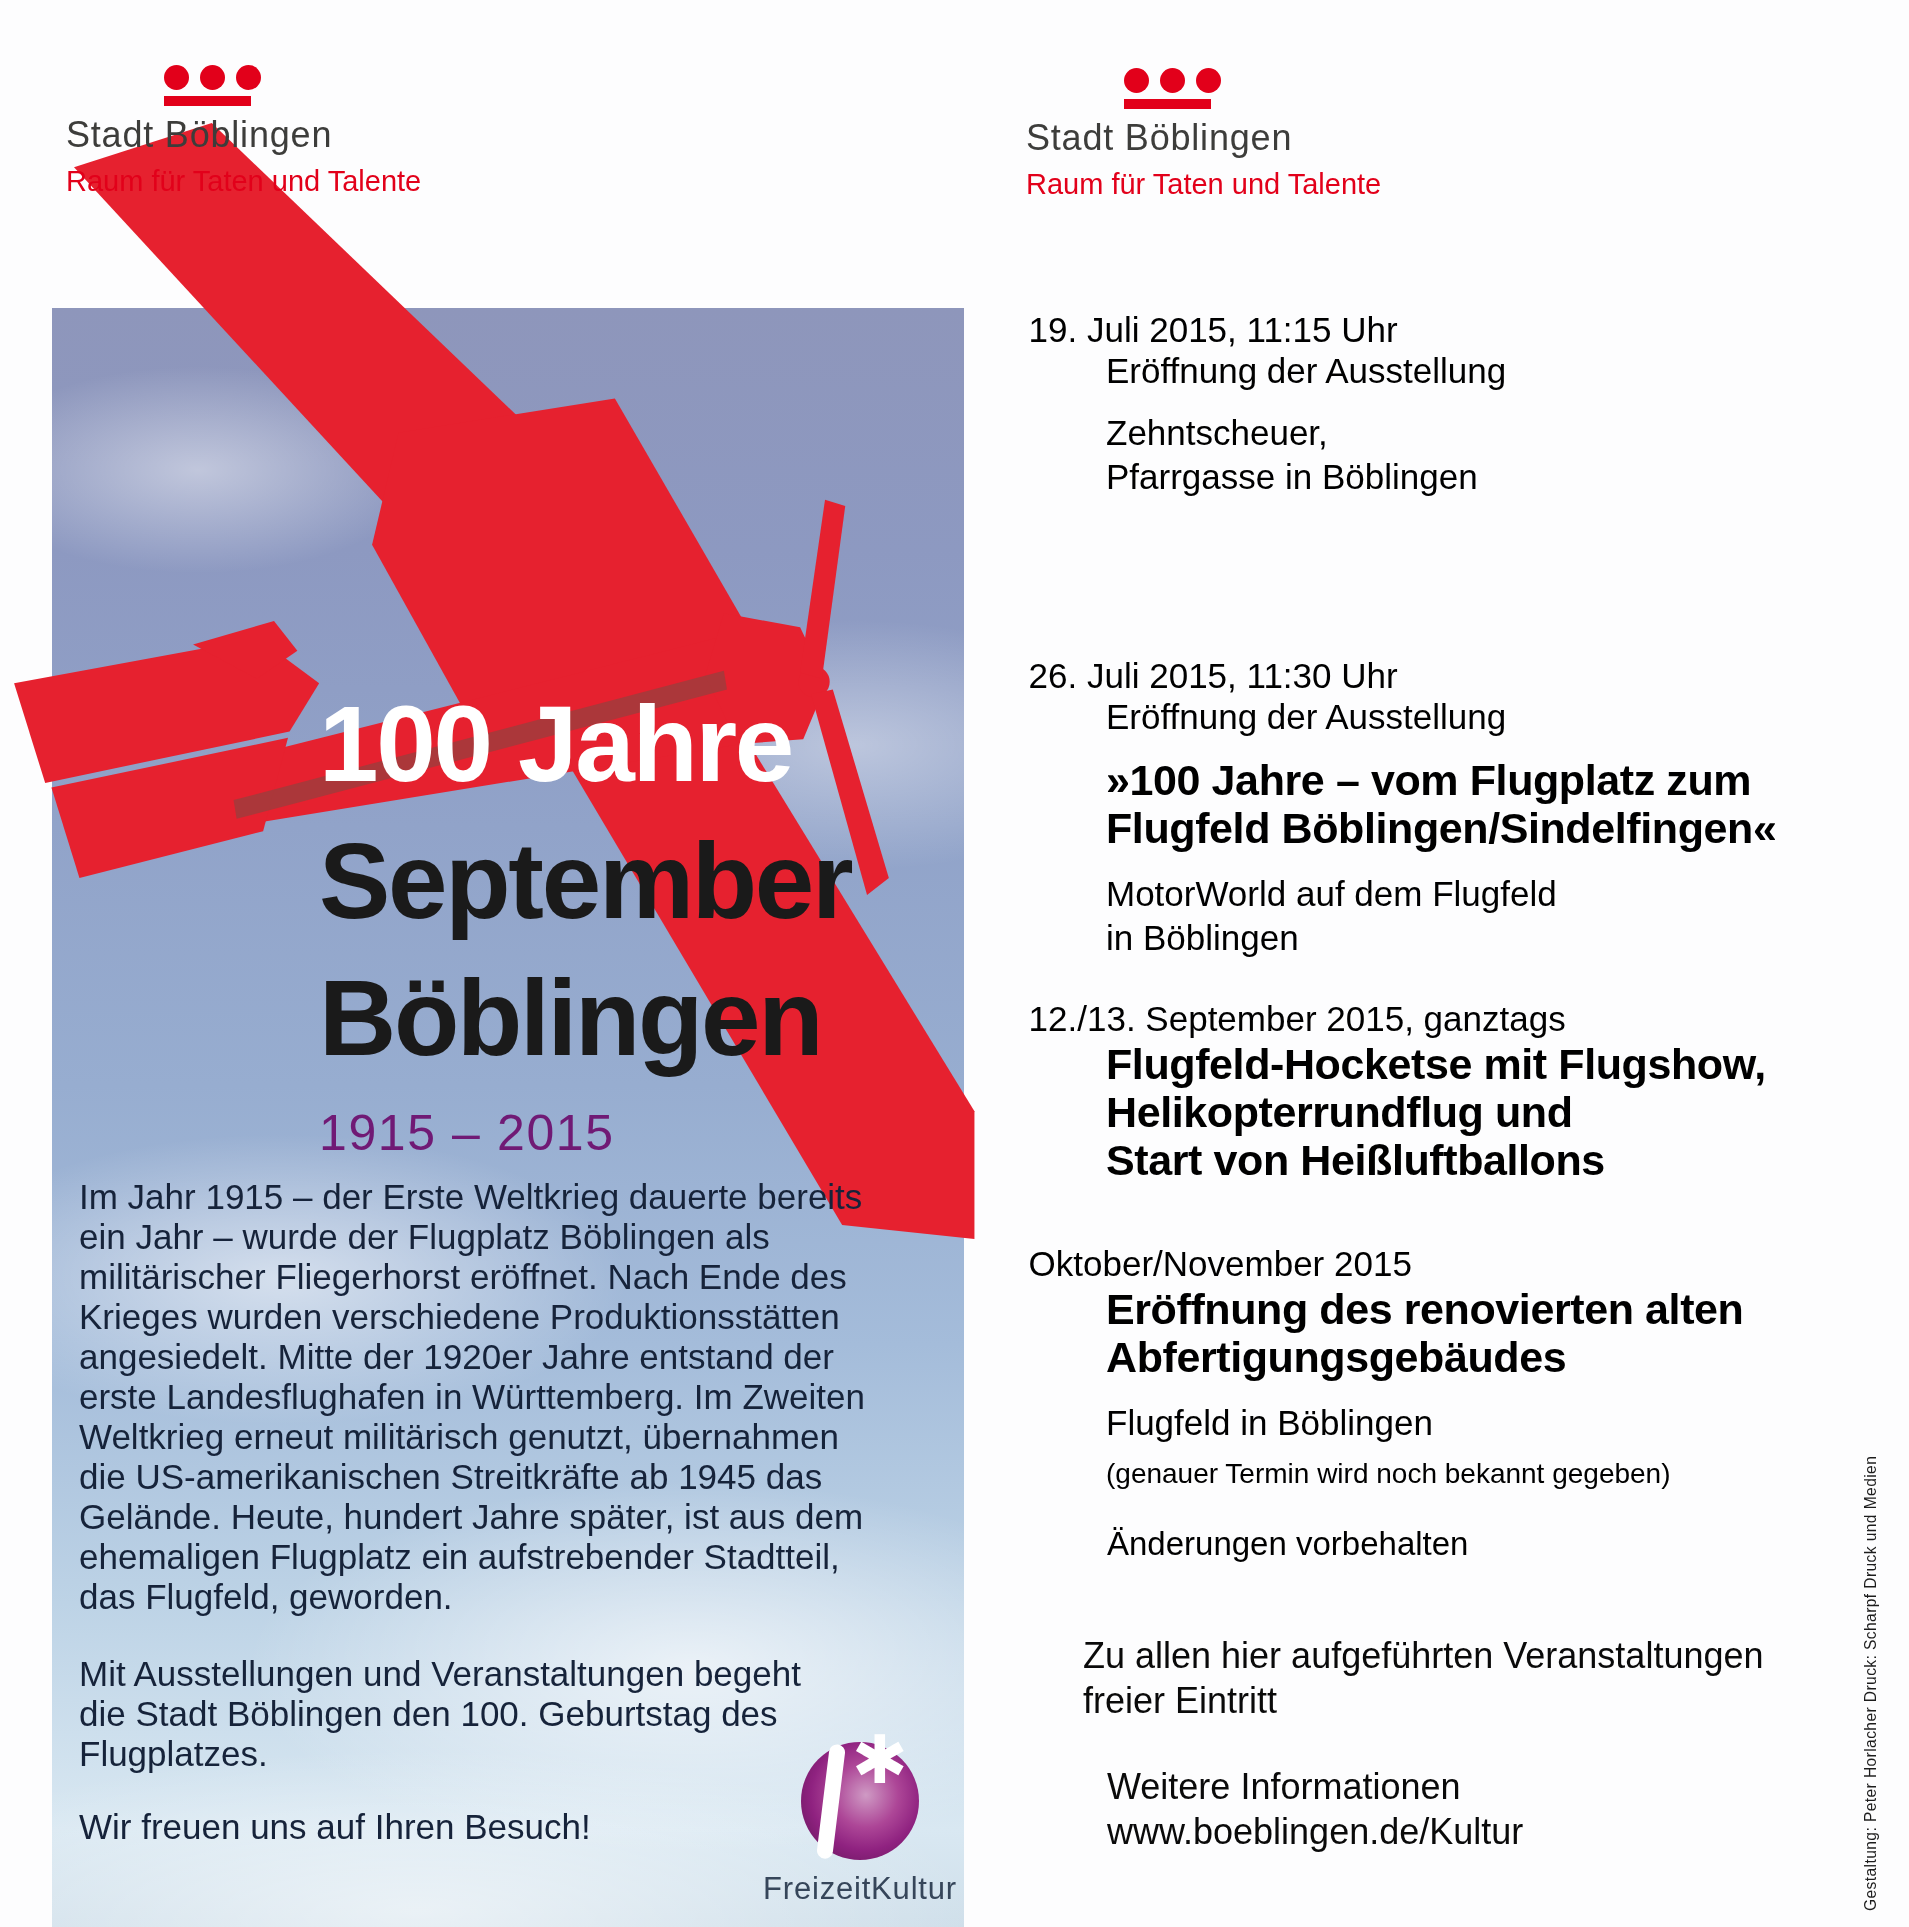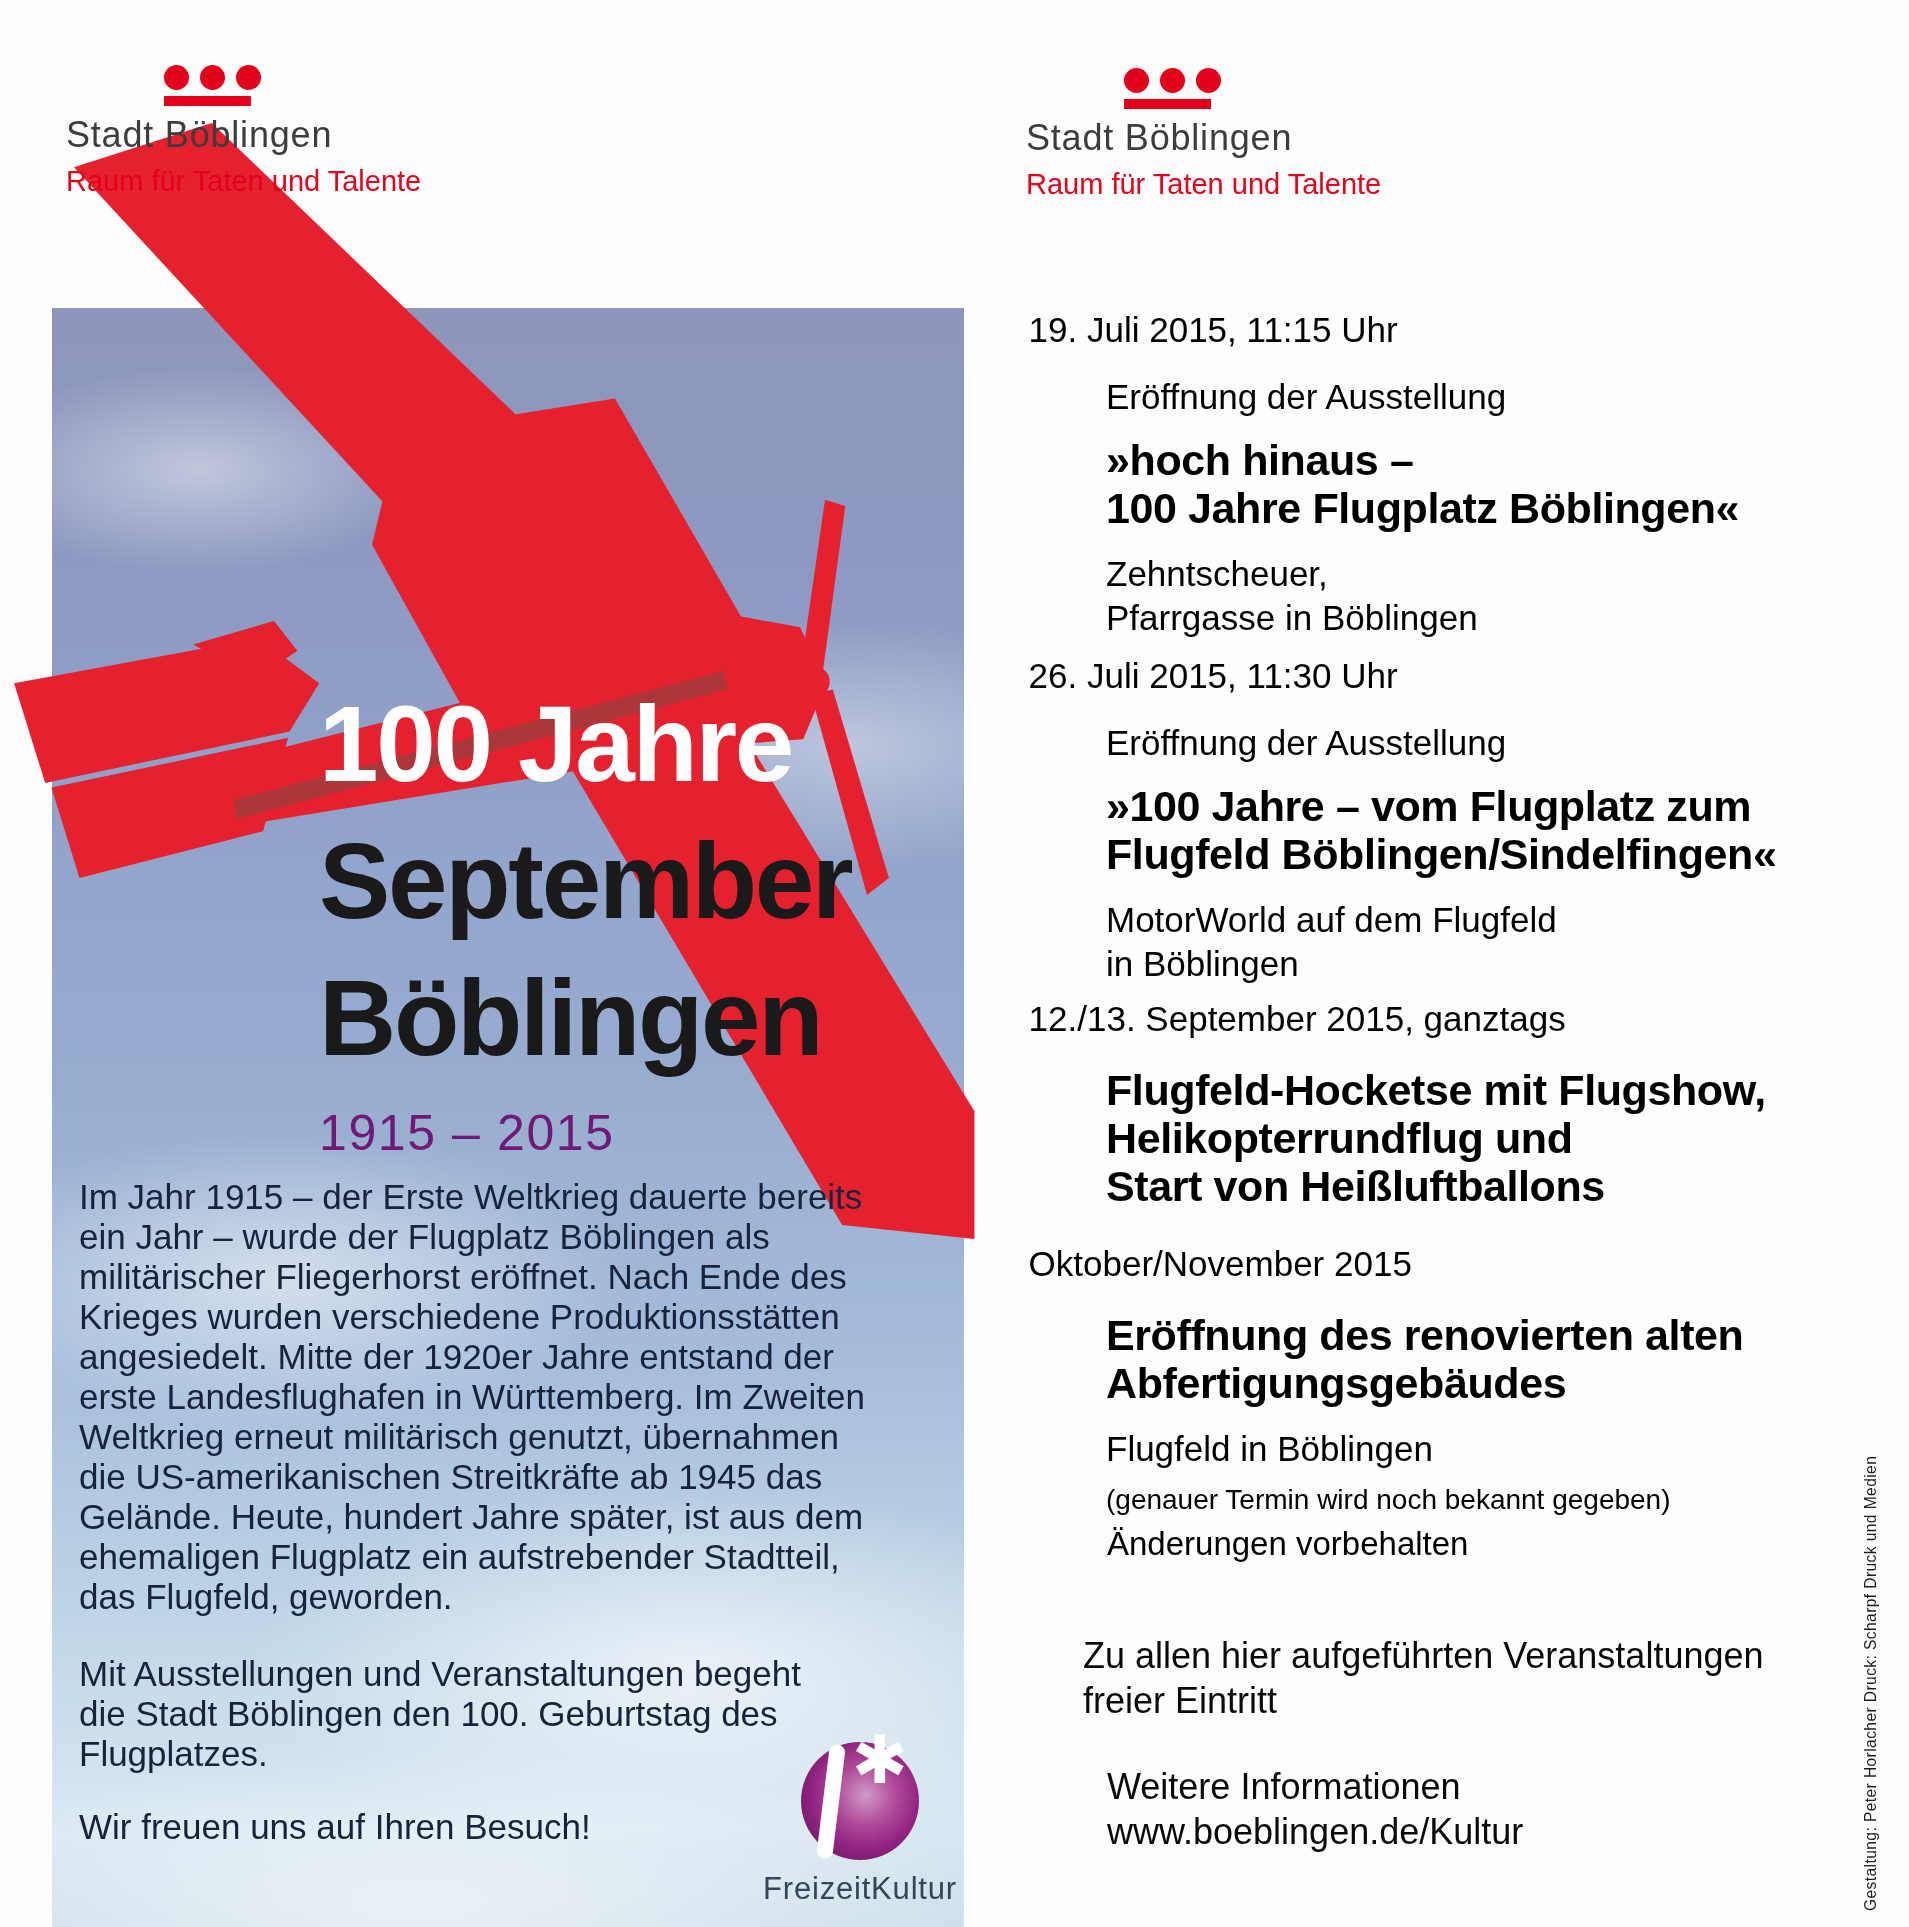--- a/index.html
+++ b/index.html
@@ -49,21 +49,21 @@
   .fk-star{position:absolute;top:-15.6px;right:11px;font-size:67px;line-height:67px;color:#fff;}
   .fk-label{margin-top:11px;font-size:31px;color:#36465a;letter-spacing:0.8px;}
 
   
   .events .event{position:absolute;left:1013px;width:864px;color:#000;}
   .events .event:nth-child(1){top:310px;}
   .events .event:nth-child(2){top:656px;}
   .events .event:nth-child(3){top:999px;}
   .events .event:nth-child(4){top:1244px;}
   .ev-date{margin-left:15.6px;font-size:35px;}
-  .ev-body{margin-left:93px;margin-top:27px;}
+  .ev-body{margin-left:93px;margin-top:1px;}
   .ev-intro{font-size:35px;margin-bottom:18.7px;}
   .ev-title{font-size:43px;font-weight:700;line-height:48px;letter-spacing:-0.4px;white-space:pre-line;}
   .ev-venue{font-size:35px;line-height:44px;margin-top:20px;white-space:pre-line;}
   .ev-note{font-size:28px;margin-top:12.5px;}
   .disclaimer{position:absolute;left:1107px;top:1525px;font-size:33px;color:#000;}
   .free-entry{position:absolute;left:1083px;top:1633px;font-size:36px;line-height:45px;white-space:pre-line;}
   .more-info{position:absolute;left:1107px;top:1764px;font-size:36px;line-height:45px;white-space:pre-line;}
   .credits{position:absolute;left:1862px;top:1911px;width:483px;font-size:15.6px;color:#1c1c1c;
     transform:rotate(-90deg);transform-origin:0 0;white-space:nowrap;letter-spacing:0.4px;}
 </style>
@@ -161,22 +161,20 @@
       <div class="bar"></div>
       <div class="name">Stadt Böblingen</div>
       <div class="tagline">Raum für Taten und Talente</div>
     </div>
 
     <div class="events">
         <article class="event">
         <div class="ev-date">19. Juli 2015, 11:15 Uhr</div>
         <div class="ev-body">
           <div class="ev-intro">Eröffnung der Ausstellung</div>
-          <div class="ev-title">»hoch hinaus –
-100 Jahre Flugplatz Böblingen«</div>
           <div class="ev-venue">Zehntscheuer,
 Pfarrgasse in Böblingen</div>
 
         </div>
       </article>
         <article class="event">
         <div class="ev-date">26. Juli 2015, 11:30 Uhr</div>
         <div class="ev-body">
           <div class="ev-intro">Eröffnung der Ausstellung</div>
           <div class="ev-title">»100 Jahre – vom Flugplatz zum

